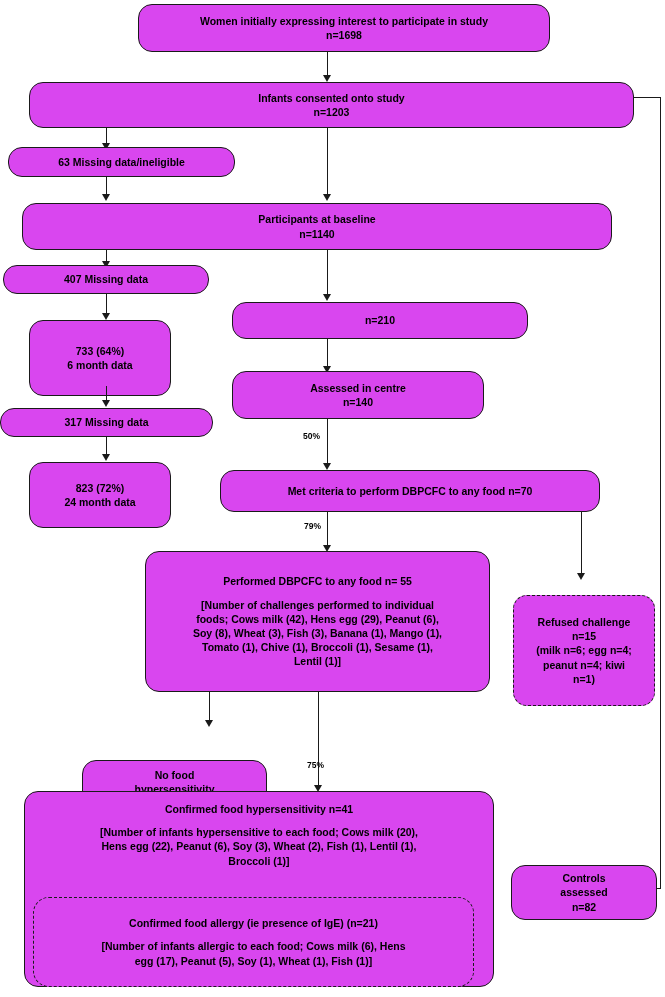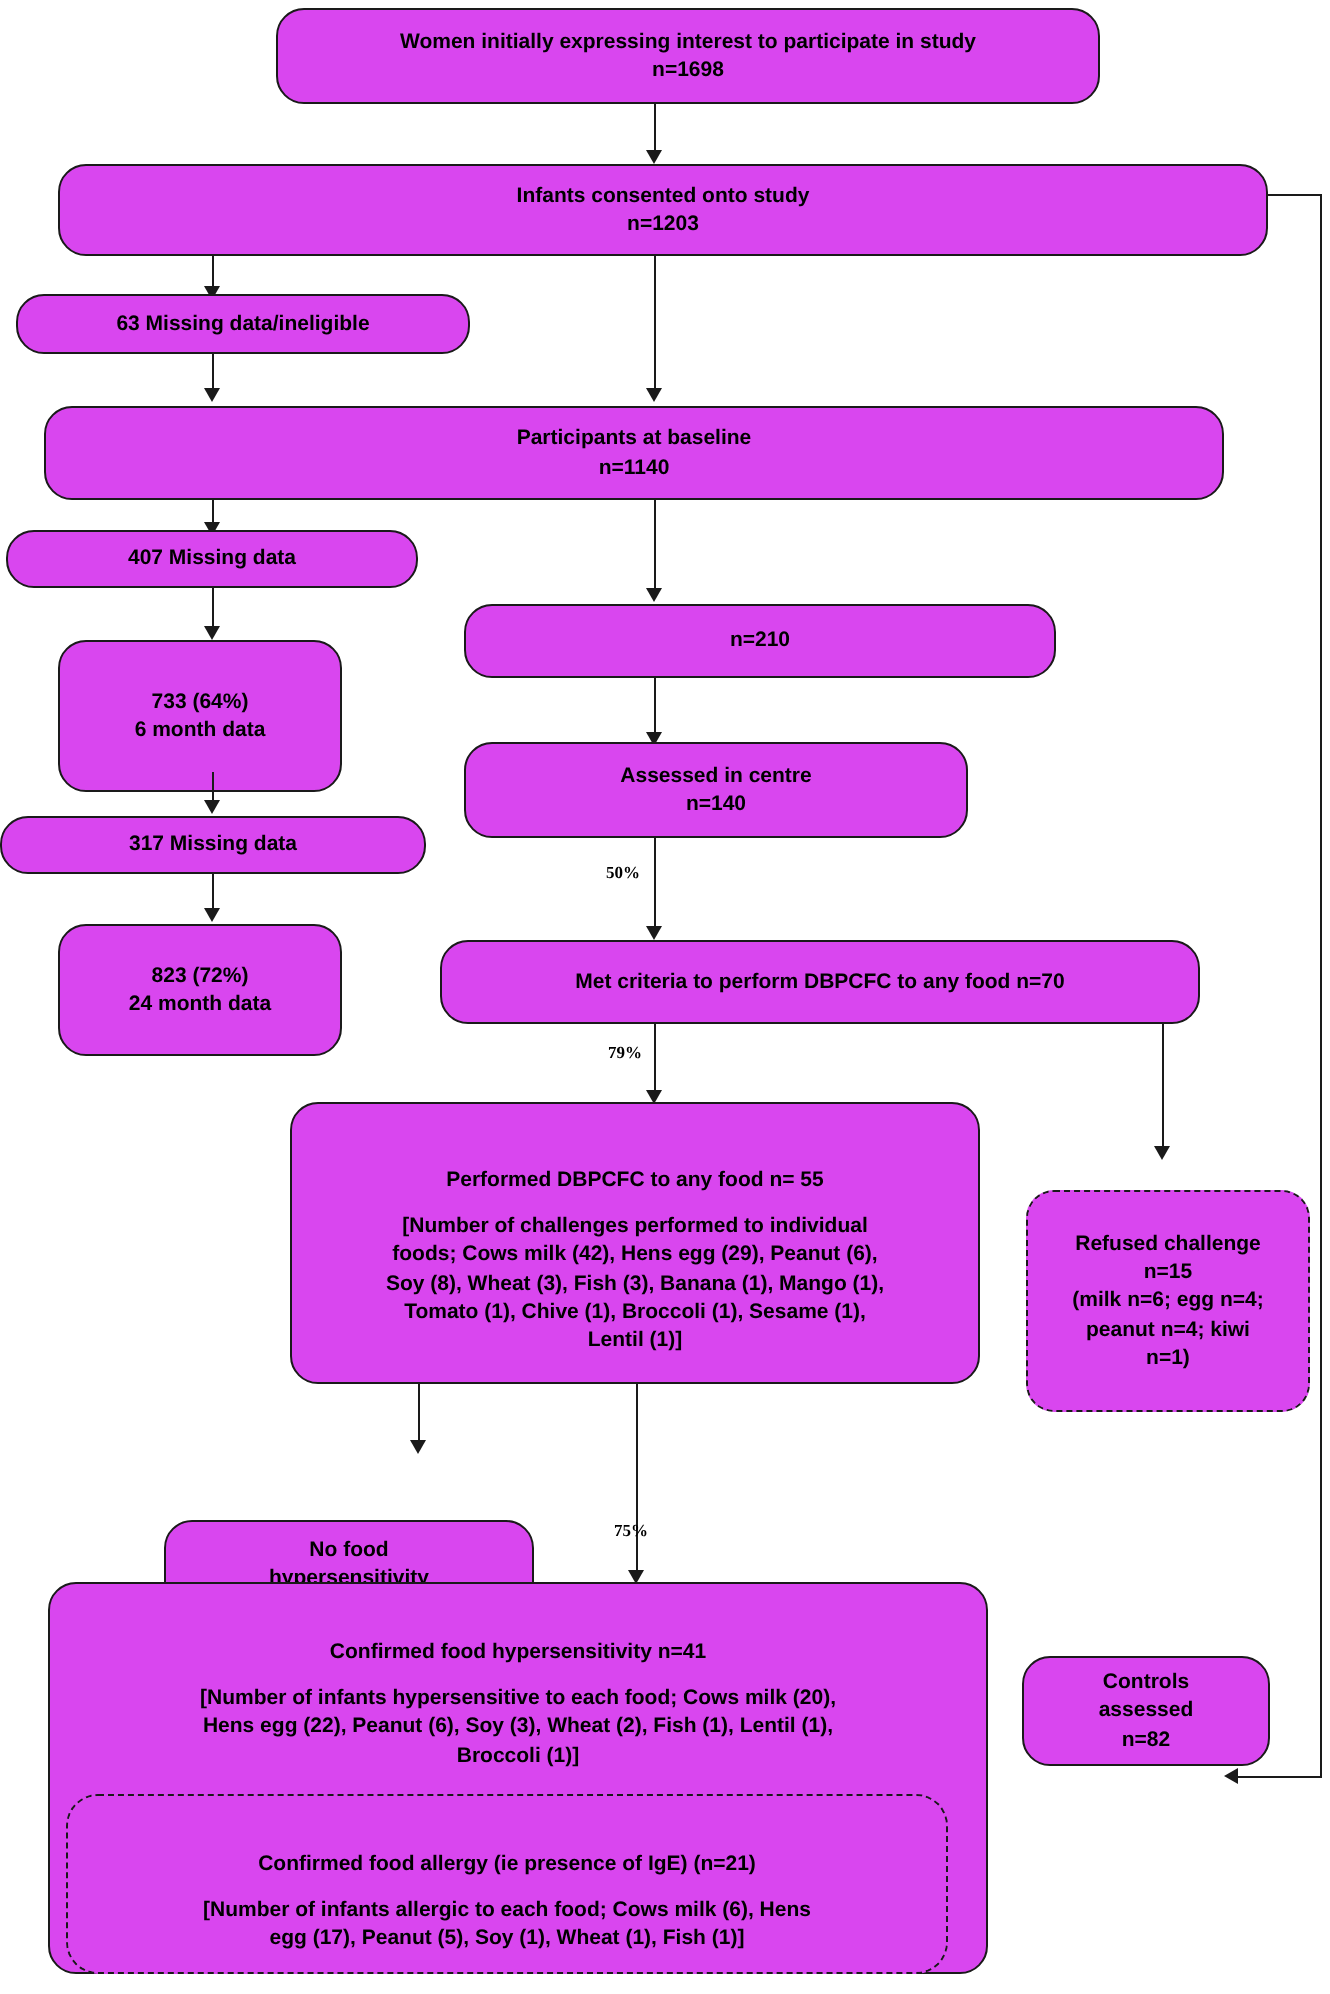--- a/index.html
+++ b/index.html
@@ -30,29 +30,28 @@
     font-size:10.5px;
     line-height:1.35;
     padding:3px 6px;
   }
   .box.dashed{
     border-style:dashed;
     border-width:1.8px;
   }
   .box .line{display:block;width:100%;}
   .box .para{display:block;width:100%;margin-top:9px;}
-  .box .hdr{display:block;width:100%;margin-top:17px;}
+  .box .hdr{display:block;width:100%;}
   .pct{
     position:absolute;
     font-size:8.5px;
     font-weight:bold;
     color:#000;
     white-space:nowrap;
     letter-spacing:0px;
-    font-family:Liberation Serif, serif;
   }
   .vline{
     position:absolute;
     width:0;
     border-left:1.5px solid #1a1a1a;
   }
   .hline{
     position:absolute;
     height:0;
     border-top:1.5px solid #1a1a1a;
@@ -210,19 +209,19 @@
     <span class="line">Hens egg (22), Peanut (6),  Soy (3), Wheat (2), Fish (1), Lentil (1),</span>
     <span class="line">Broccoli (1)]</span>
   </div>
 
   <div class="box dashed" style="left:33px;top:897px;width:441px;height:90px;border-radius:16px;padding:6px 8px;">
     <span class="hdr">Confirmed food allergy (ie presence of IgE) (n=21)</span>
     <span class="para">[Number of infants allergic to each food; Cows milk (6), Hens</span>
     <span class="line">egg (17), Peanut (5),  Soy (1), Wheat (1), Fish (1)]</span>
   </div>
 
-  <div class="box" style="left:511px;top:828px;width:124px;height:55px;">
+  <div class="box" style="left:511px;top:865px;width:146px;height:55px;">
     <span class="line">Controls</span>
     <span class="line">assessed</span>
     <span class="line">n=82</span>
   </div>
 
 </div>
 
 </body></html>

